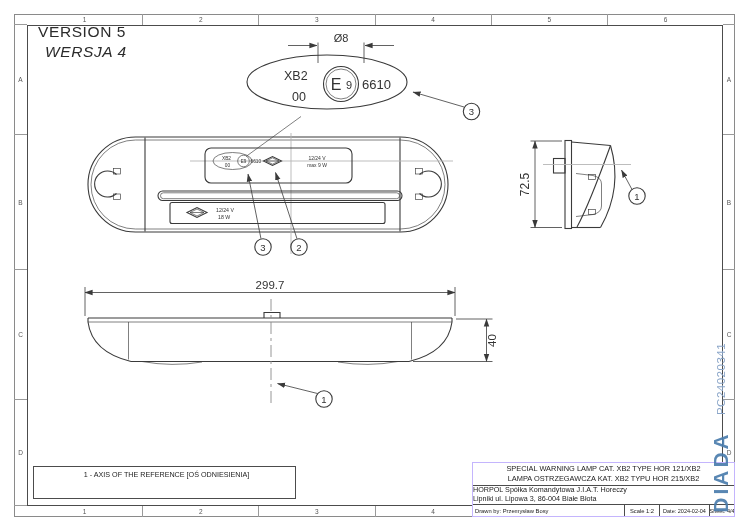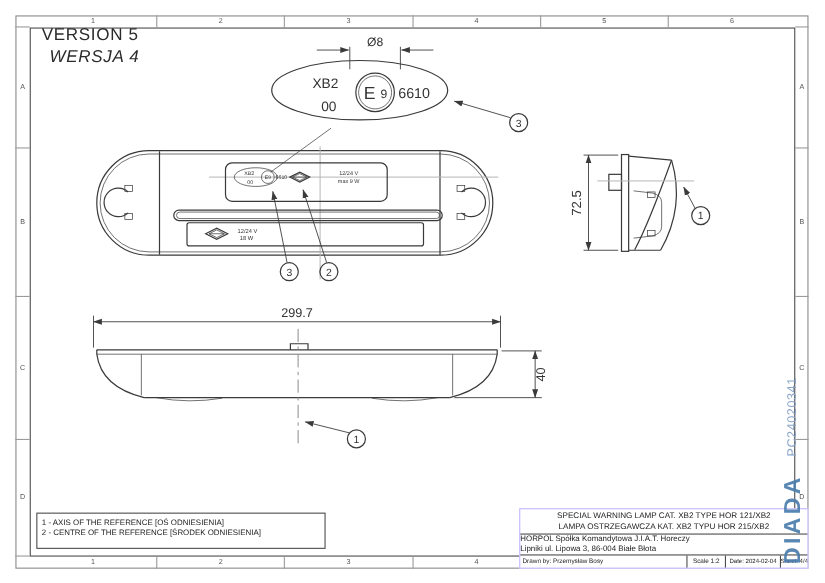--- a/index.html
+++ b/index.html
@@ -24,21 +24,21 @@
   .version .l2{padding-left:7px;font-style:italic;}
   svg.draw{left:0;top:0;z-index:2;}
   .ln{fill:none;stroke:#3a3a3a;stroke-width:1.1;}
   .lt{fill:none;stroke:#3a3a3a;stroke-width:0.65;}
   .dm{fill:none;stroke:#3a3a3a;stroke-width:0.8;}
   .cl{fill:none;stroke:#b5b5b5;stroke-width:0.9;}
   .cld{fill:none;stroke:#8a8a8a;stroke-width:0.9;stroke-dasharray:12 4 3 4;}
   svg text{fill:#333;font-family:"Liberation Sans",sans-serif;}
   .legend{left:33px;top:466px;width:263px;height:33px;border:1px solid #4c4c4c;background:#fff;
           box-sizing:border-box;z-index:5;padding:2.5px 0 0 4px;font-size:7.2px;line-height:9.6px;
-          color:#222;white-space:nowrap;}
+          color:#222;white-space:nowrap;text-align:center;}
   .tblock{left:472px;top:462px;width:263px;height:55px;border:1px solid #c4b5fd;background:#fff;
           box-sizing:border-box;z-index:5;color:#222;}
   .tb-r1{height:23px;border-bottom:1px solid #4c4c4c;box-sizing:border-box;display:flex;flex-direction:column;
          align-items:center;justify-content:center;font-size:7.4px;line-height:10.5px;white-space:nowrap;}
   .tb-r2{height:19px;border-bottom:1px solid #4c4c4c;box-sizing:border-box;display:flex;flex-direction:column;
          align-items:flex-start;justify-content:center;font-size:7.2px;line-height:8.8px;white-space:nowrap;}
   .tb-r3{height:11px;display:flex;font-size:5.8px;align-items:stretch;white-space:nowrap;}
   .tb-c{display:flex;align-items:center;border-right:1px solid #4c4c4c;box-sizing:border-box;padding:0 2px;overflow:hidden;}
   .tb-c.drawn{width:152px;}
   .tb-c.scale{width:35px;justify-content:center;}
@@ -230,21 +230,20 @@
     </g>
     <line class="cld" x1="271" y1="299" x2="271" y2="403"></line>
     <line class="dm" x1="317.5" y1="393.5" x2="277.5" y2="383.5" marker-end="url(#arr)"></line>
     <circle class="ln" cx="324" cy="399" r="8.2"></circle>
     <text x="324" y="402.5" font-size="9.5" text-anchor="middle">1</text>
   </g>
 </svg>
 
 <div class="abs legend">
   <div>1 - AXIS OF THE REFERENCE [OŚ ODNIESIENIA]</div>
-  <div>2 - CENTRE OF THE REFERENCE [ŚRODEK ODNIESIENIA]</div>
 </div>
 
 <div class="abs tblock">
   <div class="tb-r1">
     <div>SPECIAL WARNING LAMP CAT. XB2 TYPE HOR 121/XB2</div>
     <div>LAMPA OSTRZEGAWCZA KAT. XB2 TYPU HOR 215/XB2</div>
   </div>
   <div class="tb-r2">
     <div>HORPOL Spółka Komandytowa   J.I.A.T. Horeczy</div>
     <div>Lipniki ul. Lipowa 3, 86-004 Białe Błota</div>

